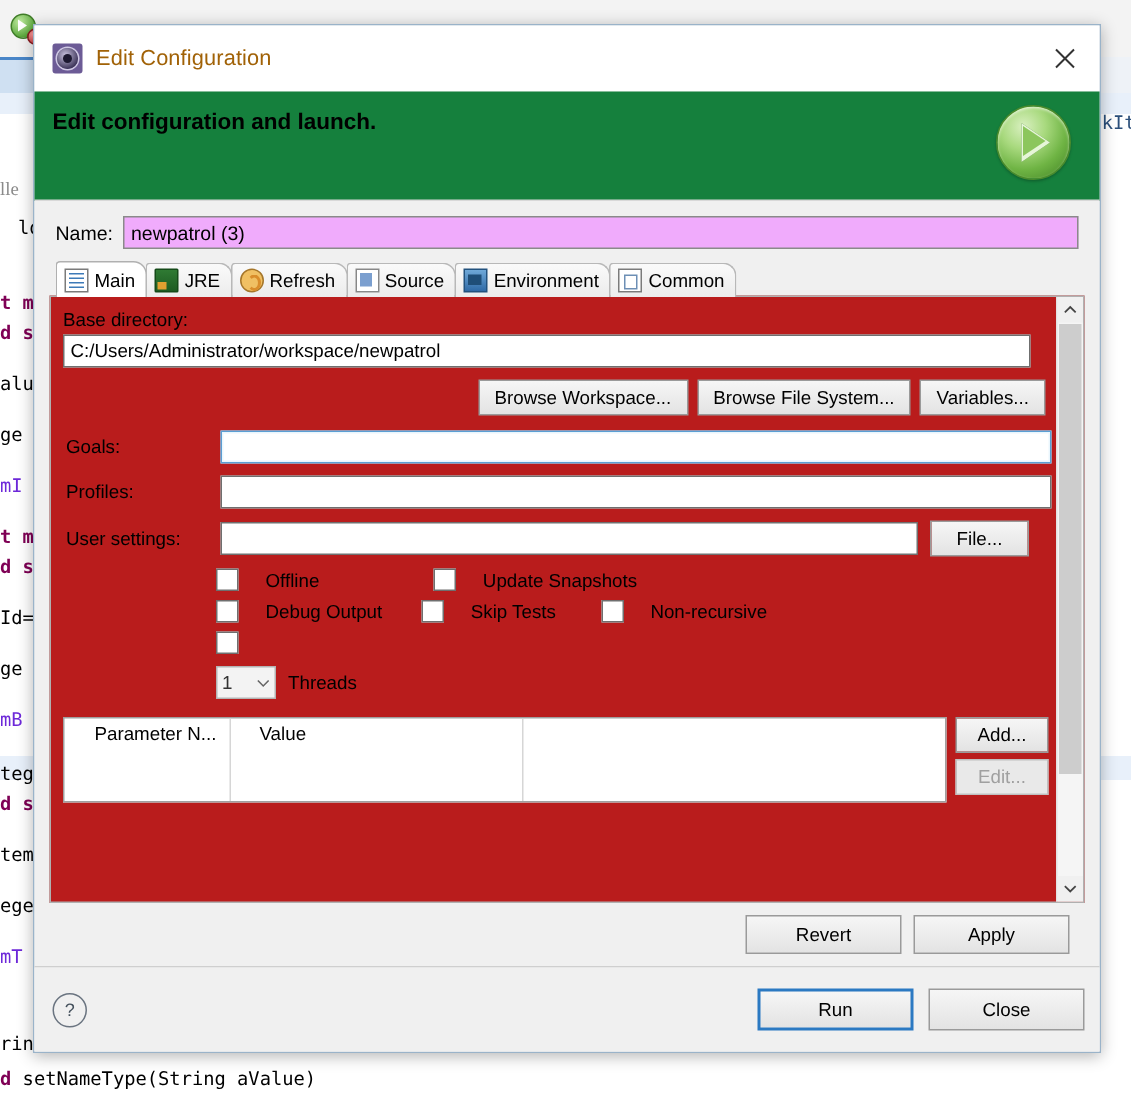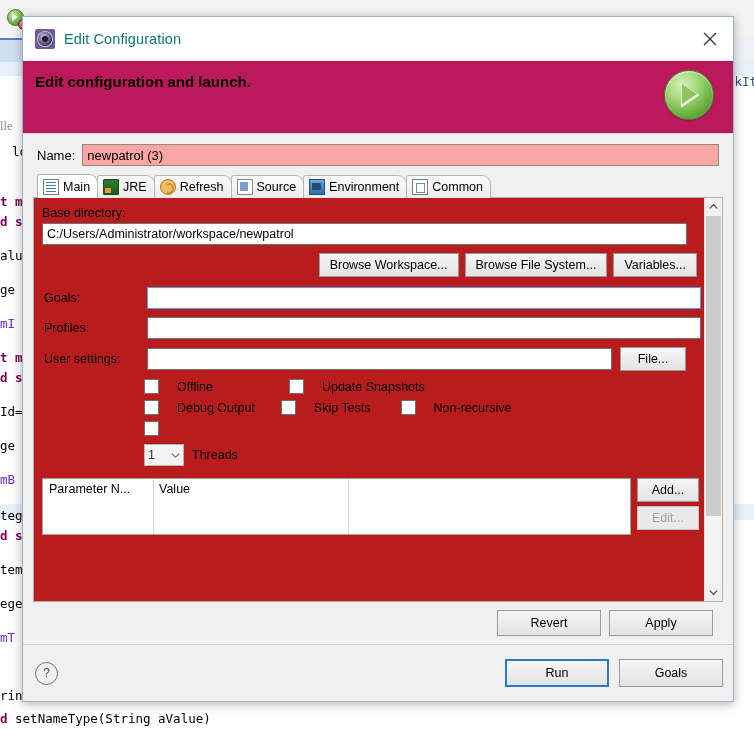--- a/index.html
+++ b/index.html
@@ -33,42 +33,42 @@
     position:absolute;left:22px;top:16px;width:710px;height:684px;
     background:#f0f0f0;border:1px solid #9ab3c9;box-shadow:0 2px 10px rgba(0,0,0,.30);
     display:flex;flex-direction:column;
   }
   .titlebar{height:44px;background:#ffffff;display:flex;align-items:center;padding:0 8px 0 12px;flex:0 0 auto;}
   .title-icon{width:20px;height:20px;margin-right:9px;position:relative;flex:0 0 auto;
      background:#6c5b96;border-radius:2px;}
   .title-icon::before{content:"";position:absolute;left:3px;top:3px;width:14px;height:14px;border-radius:50%;
      background:radial-gradient(circle at 40% 35%, #c9c2e0, #3a3256 75%);box-shadow:0 0 0 1px #cfc9e3;}
   .title-icon::after{content:"";position:absolute;left:7px;top:7px;width:6px;height:6px;border-radius:50%;background:#1c1830;}
-  .title-text{font-size:14.5px;color:#0f766e;letter-spacing:.1px;}
+  .title-text{font-size:14.5px;color:#a16207;letter-spacing:.1px;}
   .titlebar .spacer{flex:1 1 auto;}
   .close-btn{width:30px;height:30px;display:flex;align-items:center;justify-content:center;cursor:pointer;}
   .close-btn svg{display:block;}
 
-  .header{height:72px;background:#be185d;position:relative;flex:0 0 auto;border-bottom:1px solid #d8d8d8;}
+  .header{height:72px;background:#15803d;position:relative;flex:0 0 auto;border-bottom:1px solid #d8d8d8;}
   .header-title{position:absolute;left:12px;top:12px;font-size:15px;font-weight:bold;color:#000;}
   .header-run{position:absolute;right:19px;top:9px;width:50px;height:50px;}
   .header-run .grad{position:absolute;inset:0;border-radius:50%;
      background:radial-gradient(circle at 36% 28%, #d9f0c0 0%, #a8d97e 32%, #6fb444 62%, #4d8f2c 88%, #3c7524 100%);
      border:1px solid #4a8a2c;box-shadow:inset 0 1px 2px rgba(255,255,255,.65),0 1px 2px rgba(0,0,0,.25);}
   .header-run .tri2{position:absolute;left:17px;top:12px;width:0;height:0;
      border-left:19px solid #e6f6d8;border-top:13px solid transparent;border-bottom:13px solid transparent;
      filter:drop-shadow(0 0 0 #3f7c28);}
   .header-run .trihole{position:absolute;left:18px;top:14px;width:0;height:0;
      border-left:15px solid #8cc65d;border-top:10px solid transparent;border-bottom:10px solid transparent;}
 
   .body{flex:1 1 auto;background:#f0f0f0;padding:10px 10px 0 10px;display:flex;flex-direction:column;min-height:0;}
 
   .namerow{display:flex;align-items:center;margin:0 0 9px 4px;}
   .namerow label{font-size:13px;margin-right:7px;}
-  .name-input{flex:1 1 auto;height:22px;border:1px solid #8a8a8a;background:#fca5a5;font-size:13px;
+  .name-input{flex:1 1 auto;height:22px;border:1px solid #8a8a8a;background:#f0abfc;font-size:13px;
      padding:0 4px;font-family:inherit;color:#000;box-sizing:border-box;margin-right:4px;}
 
   
   .tabs{display:flex;align-items:flex-end;height:23px;padding-left:4px;position:relative;z-index:2;}
   .tab{display:flex;align-items:center;height:22px;padding:0 7px 0 5px;font-size:12.5px;
      background:linear-gradient(#fafafa,#ececec);border:1px solid #b8b8b8;border-bottom:none;
      border-radius:3px 9px 0 0;margin-right:-1px;cursor:pointer;color:#000;white-space:nowrap;}
   .tab.active{background:#ffffff;border-color:#b0b0b0;height:23px;}
   .tab .ti{width:14px;height:14px;margin-right:4px;flex:0 0 auto;position:relative;}
   .tabpanel{border:1px solid #b0b0b0;background:#b91c1c;flex:1 1 auto;min-height:0;position:relative;margin-top:-1px;
@@ -123,21 +123,21 @@
   .threads{display:flex;align-items:center;margin:8px 0 0 104px;}
   .combo{width:40px;height:22px;border:1px solid #b4b4b4;background:#f3f3f3;display:flex;align-items:center;
          justify-content:space-between;padding:0 3px;box-sizing:border-box;font-size:12.5px;cursor:pointer;color:#555;}
   .combo .cv{color:#333;}
   .threads .lbl{margin-left:8px;}
 
   .tablewrap{display:flex;margin:12px 2px 0 2px;align-items:flex-start;}
   .ptable{flex:1 1 auto;height:55px;border:1px solid #a0a0a0;background:#fff;position:relative;overflow:hidden;}
   .ptable .colsep{position:absolute;top:0;bottom:0;width:1px;background:#d6d6d6;}
   .ptable .hdr{display:flex;height:20px;align-items:center;font-size:12.5px;}
-  .ptable .hc{padding-left:6px;box-sizing:border-box;}
+  .ptable .hc{padding-left:20px;box-sizing:border-box;}
   .tbtns{display:flex;flex-direction:column;margin-left:6px;gap:4px;}
   .tbtns .btn{width:62px;min-width:0;}
 
   
   .applybar{height:42px;display:flex;align-items:center;justify-content:flex-end;gap:8px;padding-right:10px;flex:0 0 auto;background:#f0f0f0;}
   .applybar .btn{width:104px;height:26px;}
   .footsep{height:1px;background:#cfcfcf;margin:0 -10px;}
   .footer{height:56px;display:flex;align-items:center;padding:0 10px 0 12px;flex:0 0 auto;background:#f0f0f0;margin:0 -10px;}
   .help{width:21px;height:21px;border-radius:50%;border:1px solid #6a7480;display:flex;align-items:center;
         justify-content:center;font-size:12px;color:#44505c;cursor:pointer;}
@@ -358,19 +358,19 @@
         </div>
       <div class="footsep"></div>
 
       <div class="footer">
         <div class="help">
           <span>?</span>
         </div>
         <div class="spacer"></div>
         <div id="footer-buttons" style="display:flex;">
             <button class="btn default">Run</button>
-            <button class="btn">Goals</button>
+            <button class="btn">Close</button>
           </div>
       </div>
 
     </div>
   </div>
 </div>
 
 </body></html>

